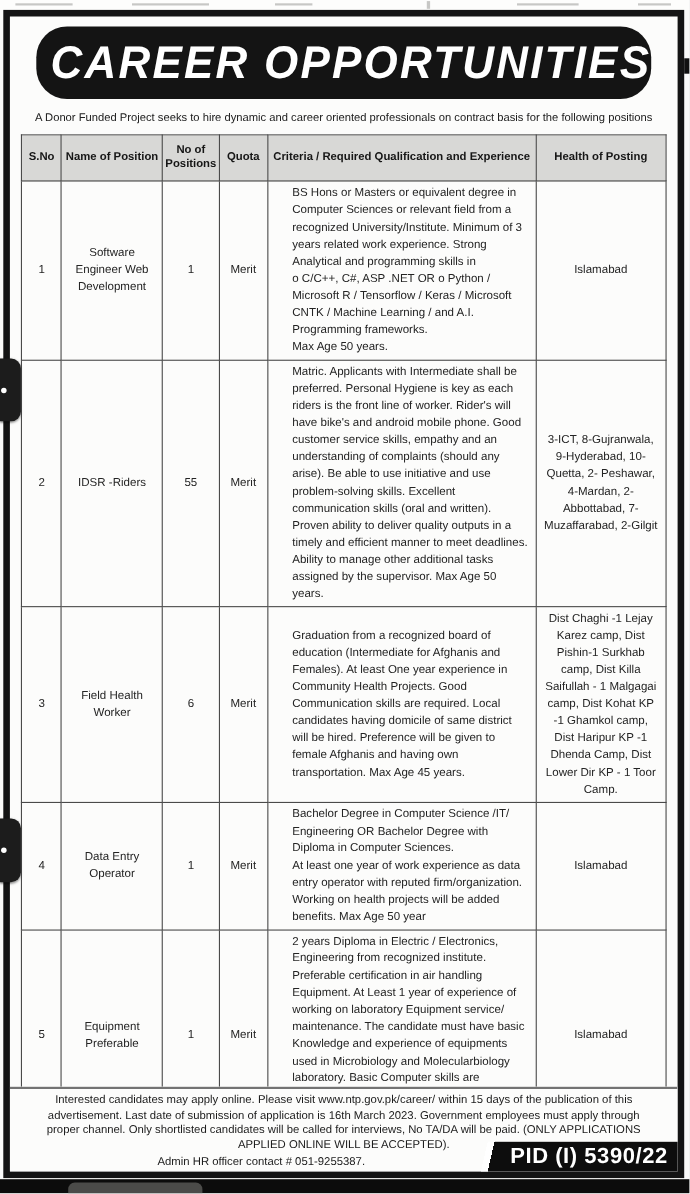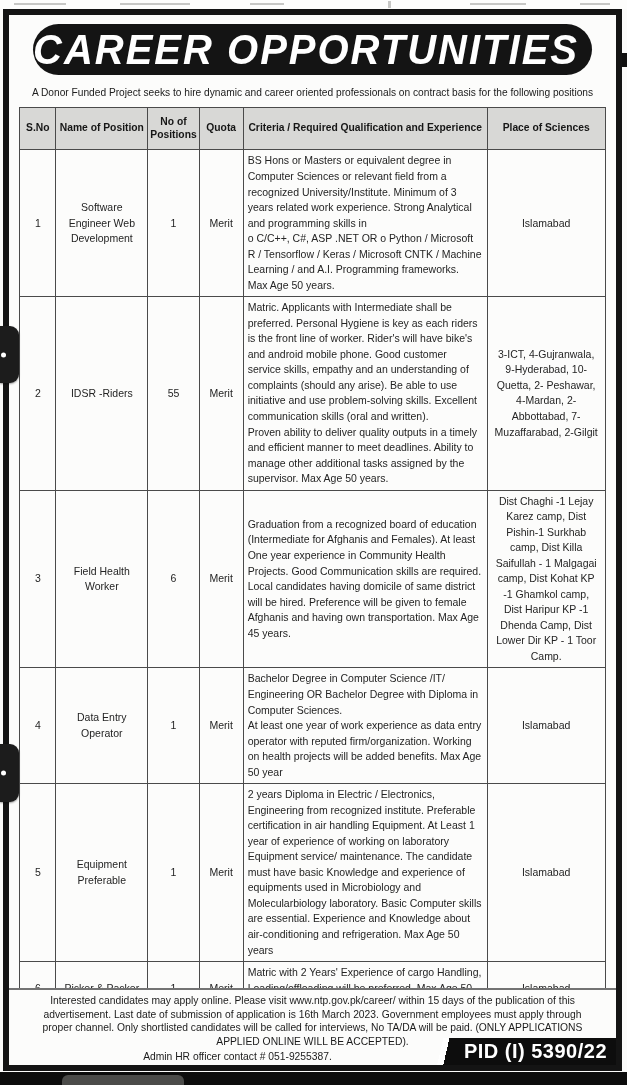--- a/index.html
+++ b/index.html
@@ -15,44 +15,44 @@
   .d1{left:14px;width:52px}.d2{left:120px;width:70px}.d3{left:250px;width:34px}
   .d4{left:388px;width:3px;height:7px!important;top:1px!important}.d5{left:470px;width:56px}.d6{left:580px;width:30px}
 
   
   .ad{
     position:absolute;top:9px;left:3px;right:5px;bottom:14px;
     background:#fcfcfb;border:6px solid var(--border-heavy,#141414);
     display:flex;flex-direction:column;overflow:hidden;
   }
   .banner{
-    margin:9px 24px 4px;height:51px;flex:0 0 auto;
+    margin:9px 24px 4px;height:66px;flex:0 0 auto;
     background:var(--banner-bg,#141414);border-radius:28px;
-    display:flex;align-items:center;justify-content:flex-start;
+    display:flex;align-items:center;justify-content:flex-end;
   }
   .banner-text{
     color:#fff;font-size:40px;font-weight:bold;font-style:italic;
     letter-spacing:2px;white-space:nowrap;transform:scaleY(1.04);
   }
   .subtitle{
     flex:0 0 auto;text-align:center;font-size:10.2px;color:#202020;
     margin:8px 6px 7px;line-height:1.25;
   }
   .table-wrap{flex:1 1 auto;overflow:hidden;}
   table{border-collapse:collapse;margin:0 auto;table-layout:fixed;}
   th,td{border:1px solid var(--border,#4a4a4a);}
   th{
     background:var(--header-bg,#d8d8d6);font-size:10.3px;font-weight:bold;
     color:#161616;padding:8px 2px;line-height:1.25;text-align:center;
   }
   td{
     font-size:10.5px;color:#242424;vertical-align:middle;
     padding:3px 5px;line-height:1.48;text-align:center;
   }
-  td.col-criteria{text-align:left;white-space:pre-line;padding:3px 5px 3px 4px;}
+  td.col-criteria{text-align:left;white-space:pre-line;padding:3px 5px 3px 22px;}
   td.col-place{padding:3px 6px;}
 
   .footer{
     flex:0 0 auto;border-top:2px solid #737373;position:relative;
     padding:4px 24px 2px;background:#fcfcfb;
   }
   .footer-text{
     text-align:center;font-size:10.3px;line-height:1.33;color:#1b1b1b;
   }
   .footer-contact{
@@ -120,42 +120,42 @@
             <col style="width:244px">
             <col style="width:118px">
         </colgroup>
         <thead>
           <tr>
             <th>S.No</th>
             <th>Name of Position</th>
             <th>No of Positions</th>
             <th>Quota</th>
             <th>Criteria / Required Qualification and Experience</th>
-            <th>Place of Sciences</th>
+            <th>Health of Posting</th>
           </tr>
         </thead>
         <tbody id="table-body">
             <tr>
               <td class="col-sno">1</td>
               <td class="col-position">Software Engineer Web Development</td>
               <td class="col-count">1</td>
               <td class="col-quota">Merit</td>
               <td class="col-criteria">BS Hons or Masters or equivalent degree in Computer Sciences or relevant field from a recognized University/Institute. Minimum of 3 years related work experience. Strong Analytical and programming skills in
 o C/C++, C#, ASP .NET OR o Python / Microsoft R / Tensorflow / Keras / Microsoft CNTK / Machine Learning / and A.I. Programming frameworks.
 Max Age 50 years.</td>
               <td class="col-place">Islamabad</td>
             </tr>
             <tr>
               <td class="col-sno">2</td>
               <td class="col-position">IDSR -Riders</td>
               <td class="col-count">55</td>
               <td class="col-quota">Merit</td>
               <td class="col-criteria">Matric. Applicants with Intermediate shall be preferred. Personal Hygiene is key as each riders is the front line of worker. Rider's will have bike's and android mobile phone. Good customer service skills, empathy and an understanding of complaints (should any arise). Be able to use initiative and use problem-solving skills. Excellent communication skills (oral and written).
 Proven ability to deliver quality outputs in a timely and efficient manner to meet deadlines. Ability to manage other additional tasks assigned by the supervisor. Max Age 50 years.</td>
-              <td class="col-place">3-ICT, 4-Gujranwala, 9-Hyderabad, 10-Quetta, 2- Peshawar, 4-Mardan, 2-Abbottabad, 7-Muzaffarabad, 2-Gilgit</td>
+              <td class="col-place">3-ICT, 8-Gujranwala, 9-Hyderabad, 10-Quetta, 2- Peshawar, 4-Mardan, 2-Abbottabad, 7-Muzaffarabad, 2-Gilgit</td>
             </tr>
             <tr>
               <td class="col-sno">3</td>
               <td class="col-position">Field Health Worker</td>
               <td class="col-count">6</td>
               <td class="col-quota">Merit</td>
               <td class="col-criteria">Graduation from a recognized board of education (Intermediate for Afghanis and Females). At least One year experience in Community Health Projects. Good Communication skills are required. Local candidates having domicile of same district will be hired. Preference will be given to female Afghanis and having own transportation. Max Age 45 years.</td>
               <td class="col-place">Dist Chaghi -1 Lejay Karez camp, Dist Pishin-1 Surkhab camp, Dist Killa Saifullah - 1 Malgagai camp, Dist Kohat KP -1 Ghamkol camp, Dist Haripur KP -1 Dhenda Camp, Dist Lower Dir KP - 1 Toor Camp.</td>
             </tr>
             <tr>

